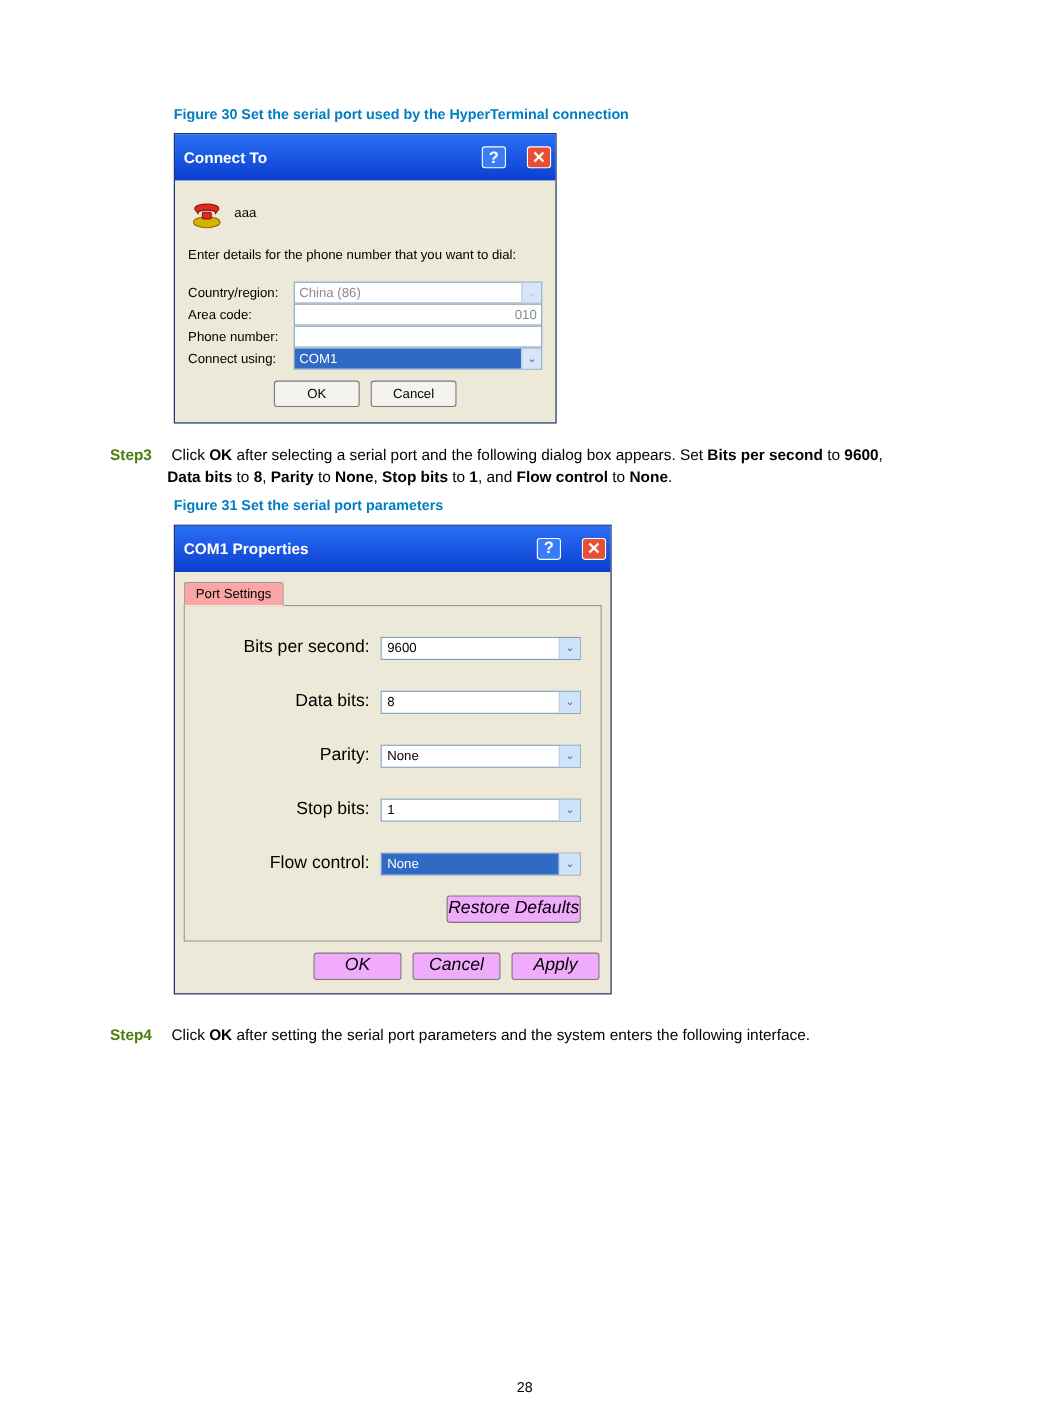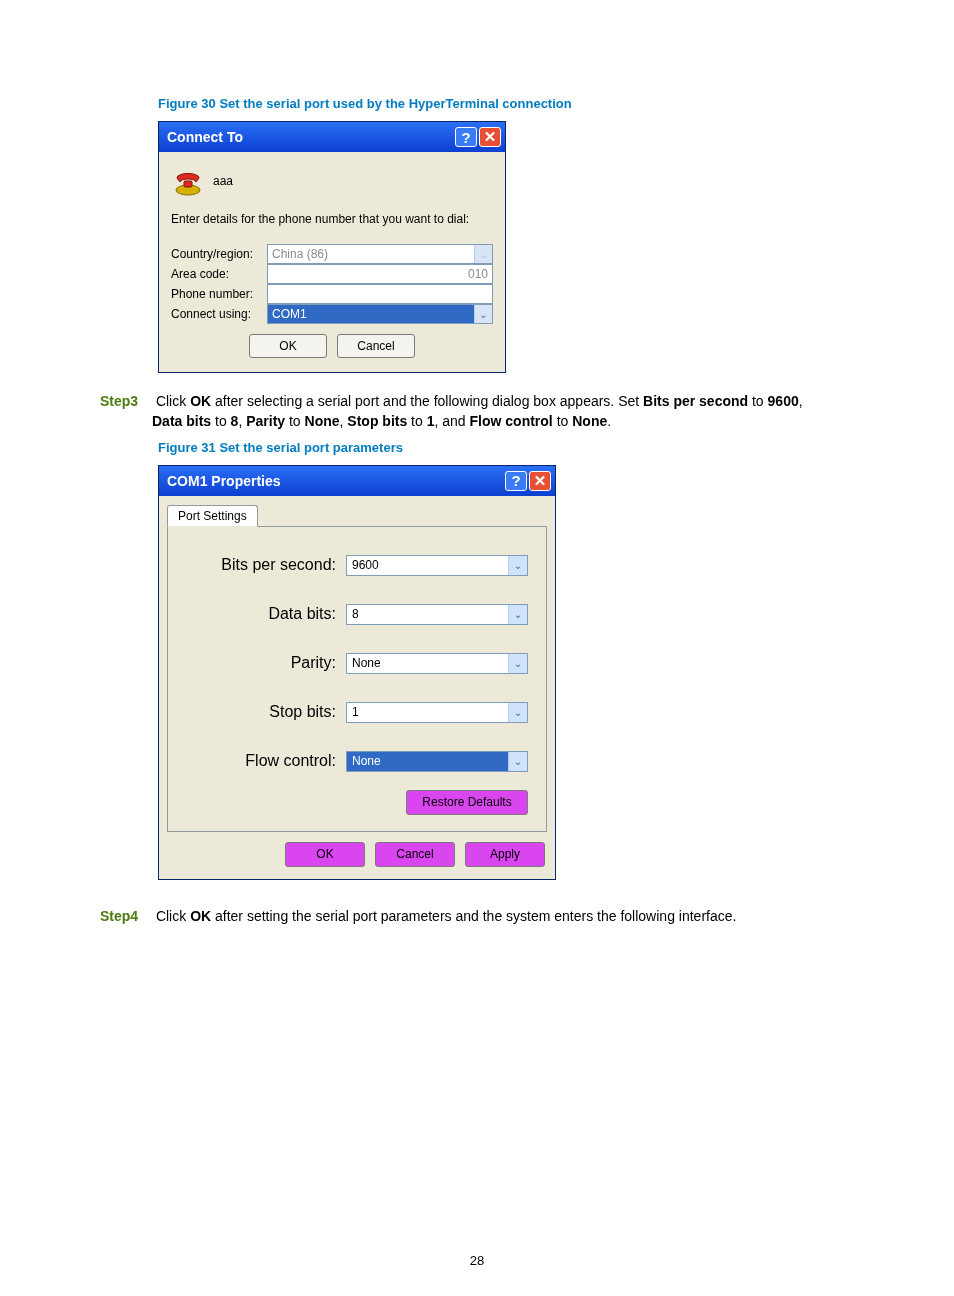--- a/index.html
+++ b/index.html
@@ -47,22 +47,23 @@
     box-sizing: border-box;
   }
   .titlebar {
     background: linear-gradient(#2a6ff5, #0b3fd0);
     color: #fff;
     font-weight: bold;
     font-size: 14px;
     padding: 4px 4px 4px 8px;
     display: flex;
     align-items: center;
-    height: 30px;
-    box-sizing: border-box;
+    height: 42px;
+    box-sizing: border-box;
+    gap: 17px;
   }
   .titlebar .title-text { flex: 1; }
   .tb-btn {
     width: 22px;
     height: 20px;
     margin-left: 2px;
     border: 1px solid #fff;
     box-sizing: border-box;
     display: flex;
     align-items: center;
@@ -155,21 +156,21 @@
     background: #ece9d8;
     width: 398px;
     margin-left: 58px;
     box-sizing: border-box;
   }
   .tabstrip {
     padding: 8px 8px 0 8px;
   }
   .tab {
     display:inline-block;
-    background:#ffffff;
+    background:#fca5a5;
     border:1px solid #919b9c;
     border-bottom:1px solid #ece9d8;
     border-radius:3px 3px 0 0;
     padding:3px 10px;
     font-family: Tahoma, Arial, sans-serif;
     font-size:12px;
     position:relative;
     top:1px;
   }
   .tab-panel {
@@ -216,26 +217,27 @@
     display:flex;
     justify-content:flex-end;
     gap:10px;
     padding: 0 10px 12px 10px;
   }
   .xp-btn2 {
     min-width:78px;
     height:23px;
     border:1px solid #7a7a7a;
     border-radius:3px;
-    background:#d946ef;
-    font-family: Tahoma, Arial, sans-serif;
-    font-size:12px;
-    display:flex;
-    align-items:center;
-    justify-content:center;
+    background:#f0abfc;
+    font-family: Tahoma, Arial, sans-serif;
+    font-size:16px;
+    display:flex;
+    align-items:center;
+    justify-content:center;
+    font-style:italic;
   }
   .page-num {
     position:absolute;
     bottom:28px;
     left:0;
     width:100%;
     text-align:center;
     font-size:13px;
   }
 </style>

